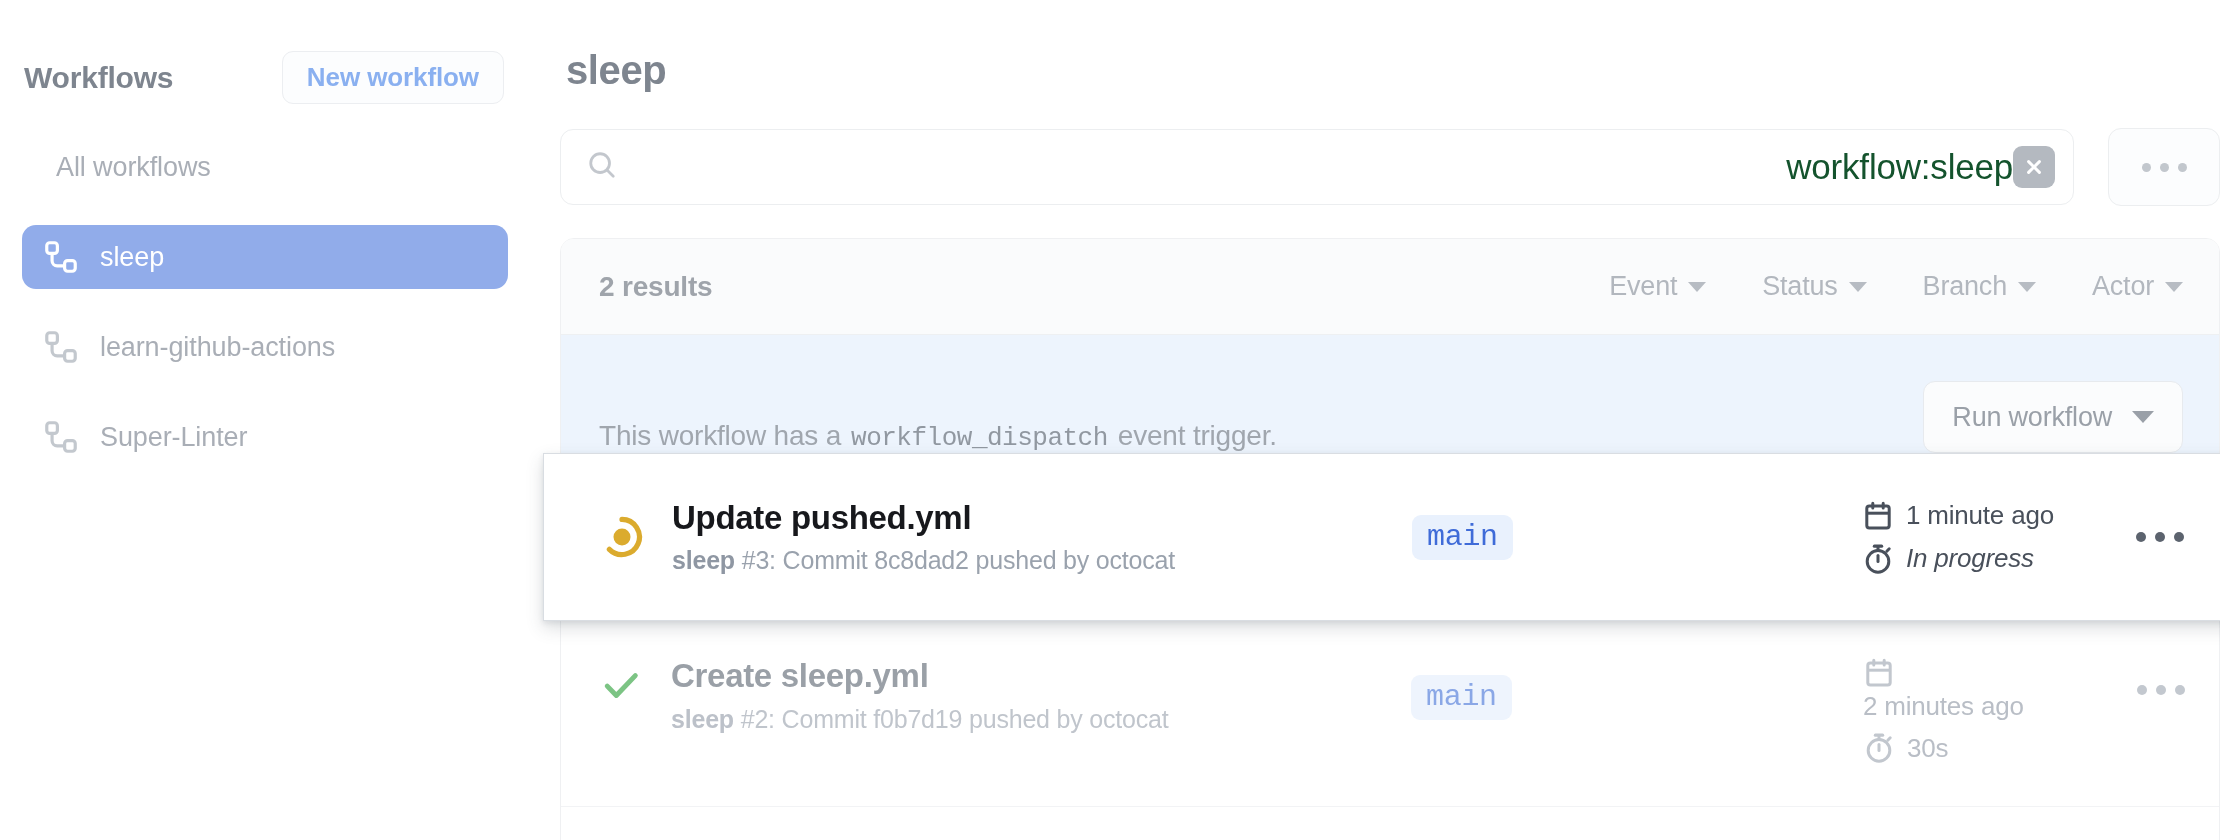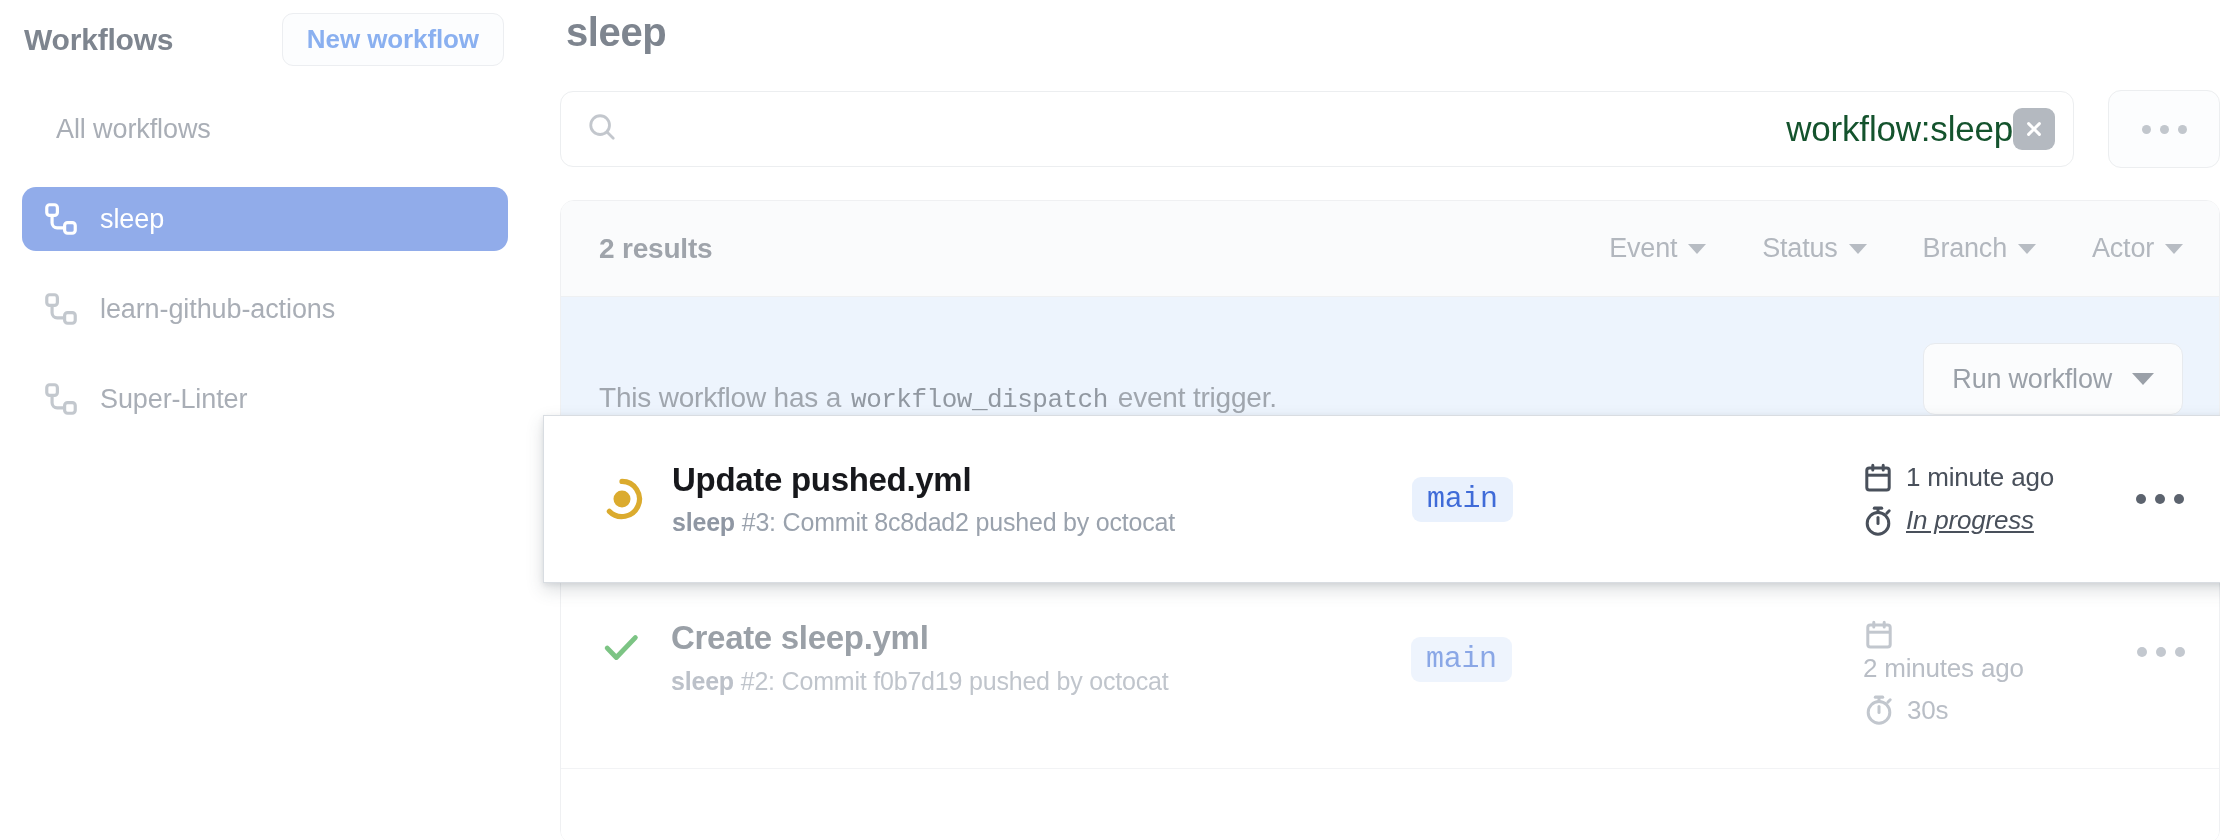--- a/index.html
+++ b/index.html
@@ -13,20 +13,21 @@
     font-family: "Liberation Sans", sans-serif;
     -webkit-font-smoothing: antialiased;
     overflow: hidden;
   }
 
   .page {
     position: relative;
     width: 2220px;
     height: 632px;
     background: #ffffff;
+    margin-top: 38px;
   }
 
   
   .sidebar {
     position: absolute;
     left: 0;
     top: 0;
     width: 530px;
     height: 840px;
     box-sizing: border-box;
@@ -354,21 +355,21 @@
   }
   .meta-line {
     display: flex;
     align-items: center;
     gap: 12px;
     font-size: 26px;
     color: #49505b;
     letter-spacing: -0.2px;
     white-space: nowrap;
   }
-  .meta-line.italic { font-style: italic; text-decoration: underline; }
+  .meta-line.italic { font-style: italic; }
   .run-row.faded .meta { gap: 4px; }
   .run-row.faded .meta-line { color: #b9bec6; }
   .run-row.faded .meta-wrap {
     display: flex; flex-direction: column; gap: 2px;
   }
   .meta-icon { width: 32px; height: 32px; flex: 0 0 auto; display:block; }
 
   .row-kebab {
     flex: 0 0 auto;
     margin-left: 34px;

